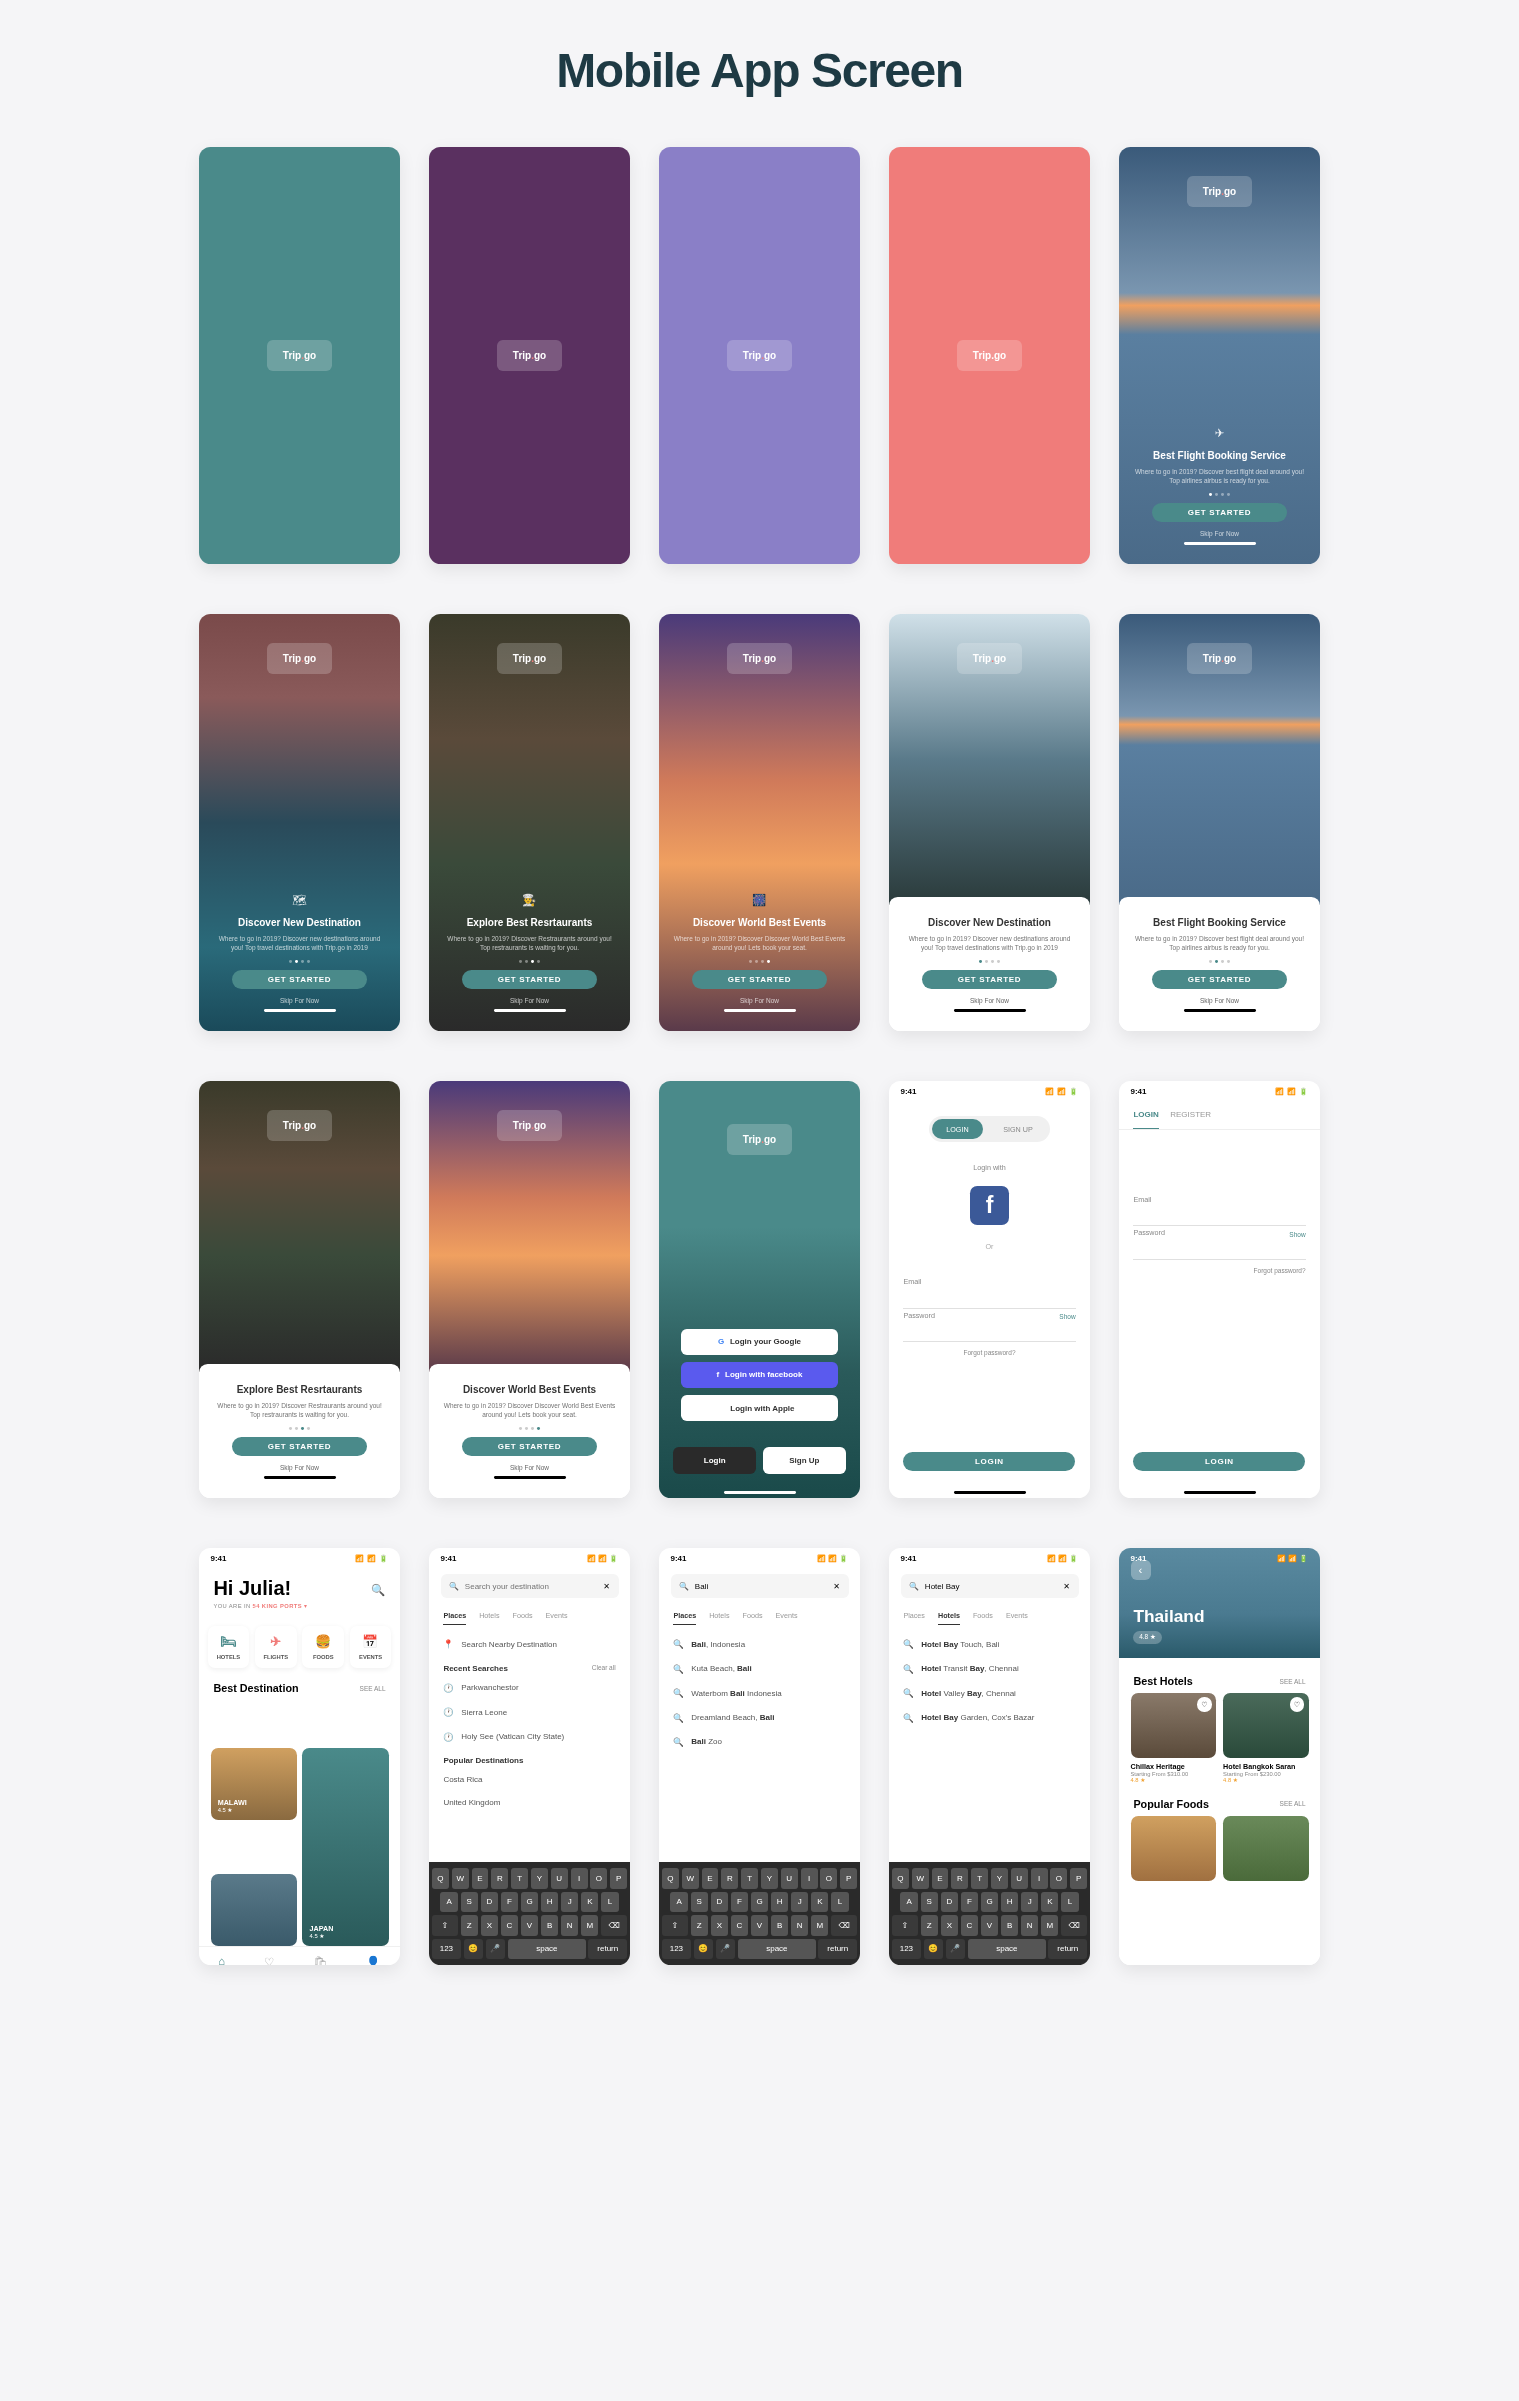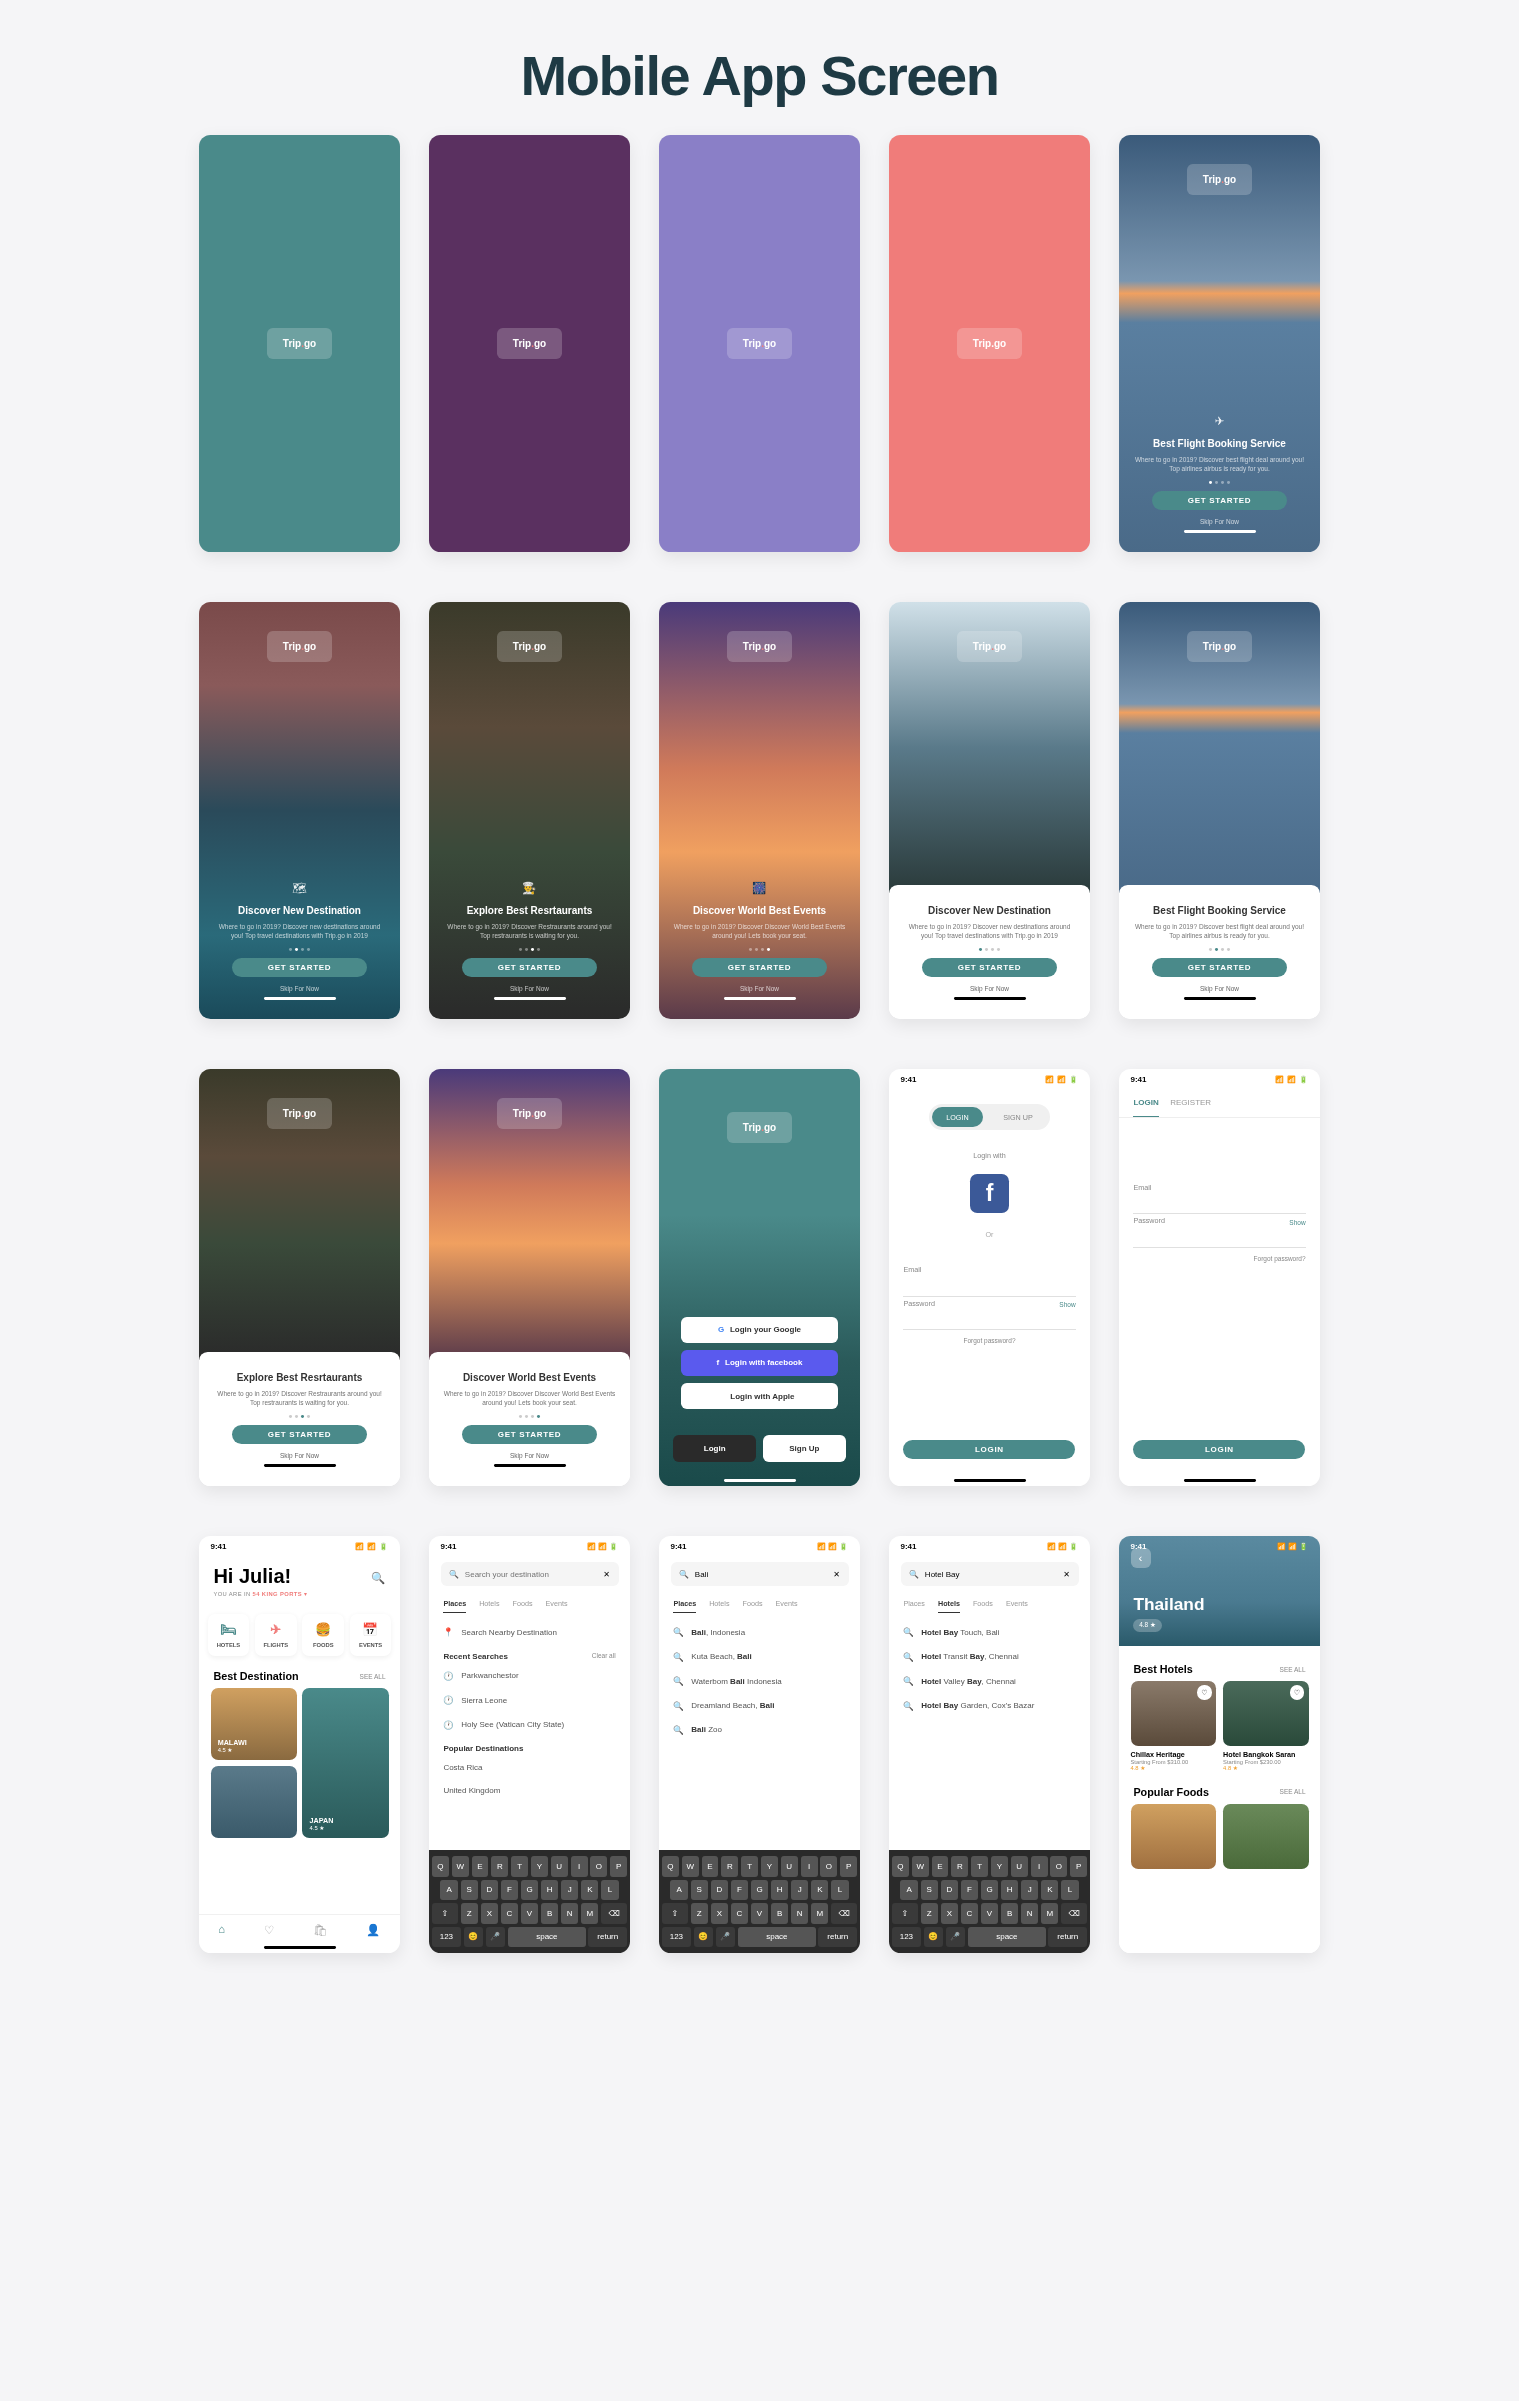--- a/index.html
+++ b/index.html
@@ -1,18 +1,18 @@
 <!DOCTYPE html>
 <html style="font-size:11.5px"><head>
 <meta charset="utf-8">
 <style>
 * { margin: 0; padding: 0; box-sizing: border-box; }
 body { font-family: -apple-system, BlinkMacSystemFont, "Segoe UI", sans-serif; background: #f5f5f7; padding: 43px 0; }
 .page { max-width: 1367px; margin: 0 auto; position: relative; }
-.title { text-align: center; font-size: 56px; font-weight: 900; color: #1e3a44; margin-bottom: 27px; letter-spacing: -1.4px; }
+.title { text-align: center; font-size: 48px; font-weight: 900; color: #1e3a44; margin-bottom: 49px; letter-spacing: -1.4px; }
 .grid { display: grid; grid-template-columns: repeat(5, 201px); gap: 50px 29px; justify-content: center; }
 .screen { width: 201px; height: 417px; border-radius: 11.5px; overflow: hidden; box-shadow: 0 5.8px 17.3px rgba(0,0,0,0.08); background: #fff; position: relative; display: flex; flex-direction: column; }
 .splash { display: flex; align-items: center; justify-content: center; }
 .bg-teal { background: #4a8a8a; }
 .bg-purple { background: #5a3060; }
 .bg-violet { background: #8a7fc7; }
 .bg-coral { background: #f07c7a; }
 .bg-wing { background: linear-gradient(180deg, #3a5a7a 0%, #7a96b0 35%, #f0a060 38%, #5a7fa0 45%, #4a6a88 100%); }
 .bg-lake { background: linear-gradient(180deg, #7a4a4a 0%, #8a5a5a 20%, #2a4a5a 50%, #2a6a7a 80%, #1a4a5a 100%); }
 .bg-rest { background: linear-gradient(180deg, #3a3a2a 0%, #5a4a3a 30%, #3a4a3a 60%, #2a2a2a 100%); }
@@ -74,21 +74,21 @@
 .hi { font-size: 20px; font-weight: 700; margin-bottom: 2.9px; }
 .you-in { font-size: 5.8px; color: #888; letter-spacing: 0.4px; }
 .you-in .loc { color: #f07c7a; font-weight: 600; }
 .cat-row { display: flex; justify-content: space-around; padding: 8.6px; gap: 5.8px; }
 .cat { flex: 1; aspect-ratio: 1; border-radius: 7.2px; box-shadow: 0 1.4px 5.8px rgba(0,0,0,0.06); display: flex; flex-direction: column; align-items: center; justify-content: center; gap: 4.3px; cursor: pointer; font-size: 5.8px; font-weight: 600; color: #555; }
 .cat-ic { font-size: 13px; }
 .sec-hdr { display: flex; justify-content: space-between; align-items: center; padding: 5.8px 14.4px; }
 .sec-title { font-size: 10.8px; font-weight: 700; }
 .see-all { font-size: 6.5px; color: #888; cursor: pointer; }
 .dest-grid { display: grid; grid-template-columns: 1fr 1fr; gap: 5.8px; padding: 0 11.5px; }
-.dest-card { border-radius: 7.2px; height: 72px; position: relative; overflow: hidden; }
+.dest-card { border-radius: 7.2px; height: 72px; position: relative; overflow: hidden; margin-top: 48px; }
 .dest-label { position: absolute; bottom: 7.2px; left: 7.2px; color: #fff; font-size: 7.2px; font-weight: 700; }
 .dest-rate { font-size: 5.8px; font-weight: 400; }
 .bot-nav { display: flex; justify-content: space-around; padding: 8.6px 0 2.9px; border-top: 0.7px solid #f0f0f0; margin-top: auto; }
 .nav-ic { font-size: 11.5px; color: #aaa; cursor: pointer; }
 .nav-ic.active { color: #4a8a8a; }
 .search-bar { display: flex; align-items: center; gap: 5.8px; background: #f5f5f5; border-radius: 5.8px; padding: 7.2px 8.6px; margin: 5.8px 11.5px; font-size: 8px; }
 .search-bar input { border: none; background: transparent; flex: 1; font-size: 8px; outline: none; }
 .filter-tabs { display: flex; gap: 13px; padding: 7.2px 14.4px; font-size: 7.2px; color: #999; }
 .filter-tabs .ftab { cursor: pointer; padding-bottom: 4.3px; }
 .filter-tabs .ftab.active { color: #333; font-weight: 600; border-bottom: 1.4px solid #333; }

